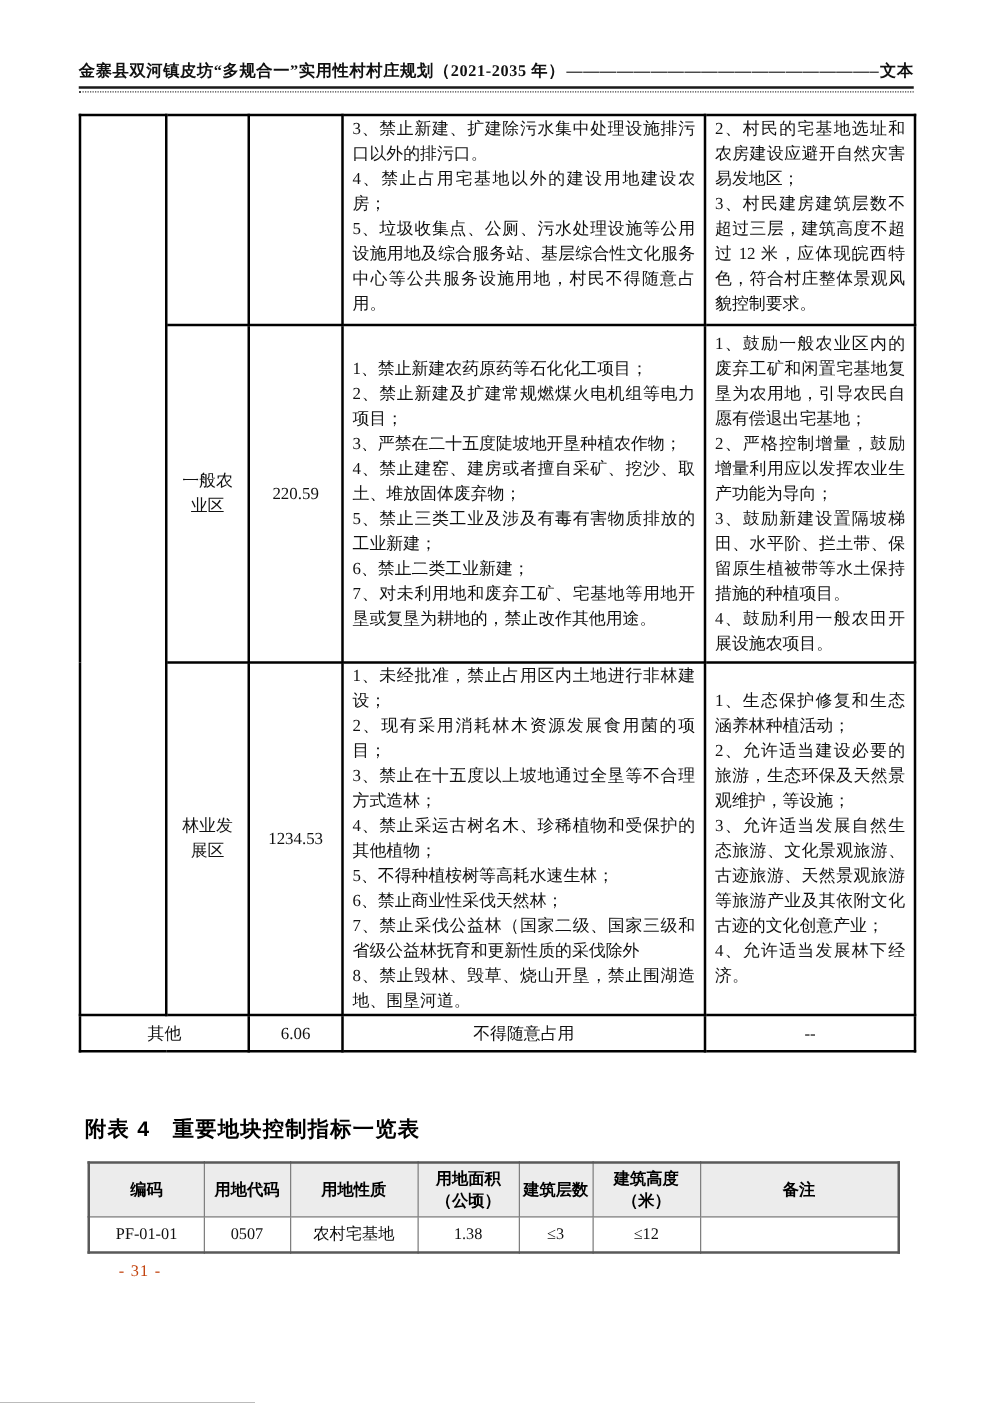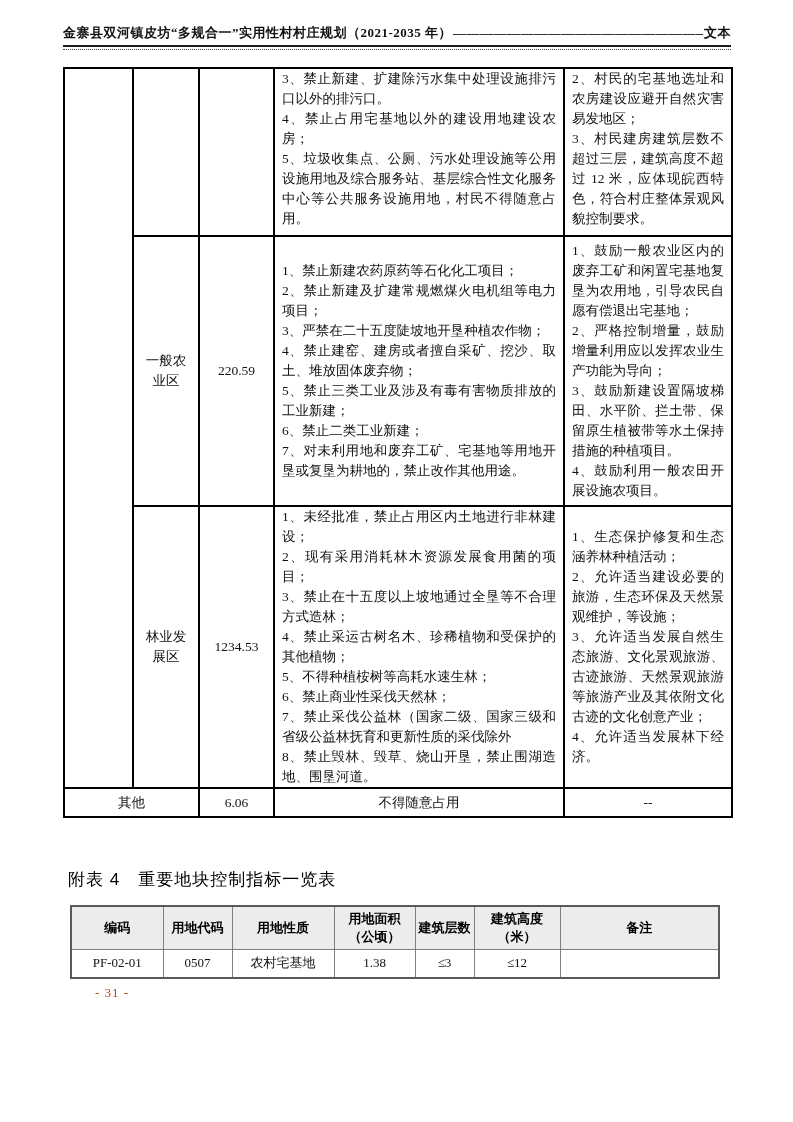--- a/index.html
+++ b/index.html
@@ -5,21 +5,21 @@
   html,body{margin:0;padding:0;background:#888;}
   .page{
     position:relative;
     width:793px;height:1122px;
     background:#ffffff;
     font-family:"Liberation Serif","DejaVu Serif",serif;
     color:#111;
     overflow:hidden;
   }
   
-  .doc-header{margin:24px 62px 0 63px;}
+  .doc-header{margin:48px 62px 0 63px;}
   .doc-header-line{
     display:flex;align-items:baseline;
     font-size:13px;font-weight:bold;letter-spacing:.5px;
     white-space:nowrap;
   }
   .doc-header-dashes{flex:1 1 auto;overflow:hidden;margin:0 1px;}
   .doc-header-suffix{flex:0 0 auto;}
   .rule-solid{border-top:2px solid #1a1a1a;margin-top:3px;}
   .rule-dotted{border-top:1px dotted #444;margin-top:2px;}
 
@@ -36,21 +36,21 @@
     vertical-align:middle;
   }
   .main-table .c-center{text-align:center;}
   .main-table .v-top{vertical-align:top;}
   .ml{white-space:pre-line;}
   .just{text-align:justify;}
 
   
   .annex-heading{
     margin:50px 62px 0 68px;
-    font-size:17px;font-weight:normal;color:#000;
+    font-size:17px;font-weight:bold;color:#000;
     font-family:"Liberation Sans","DejaVu Sans",sans-serif;
     letter-spacing:1px;
   }
 
   
   .annex-table{
     margin:14px 12px 0 70px;
     width:648px;table-layout:fixed;
     font-size:13px;line-height:18px;border-radius:27px;
   }
@@ -164,21 +164,21 @@
       <th class="ml">用地代码</th>
       <th class="ml">用地性质</th>
       <th class="ml">用地面积
 （公顷）</th>
       <th class="ml">建筑层数</th>
       <th class="ml">建筑高度
 （米）</th>
       <th class="ml">备注</th>
     </tr>
     <tr style="height:28px">
-      <td>PF-02-01</td>
+      <td>PF-01-01</td>
       <td>0507</td>
       <td class="ml">农村宅基地</td>
       <td>1.38</td>
       <td>≤3</td>
       <td>≤12</td>
       <td></td>
     </tr>
   </tbody>
     </table>
 

